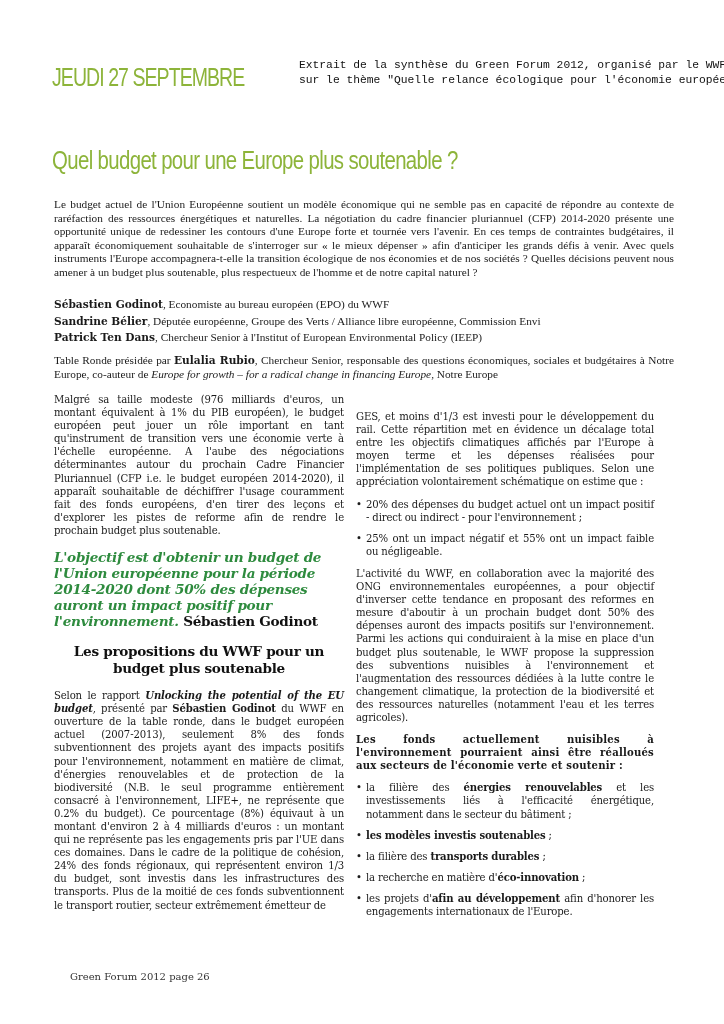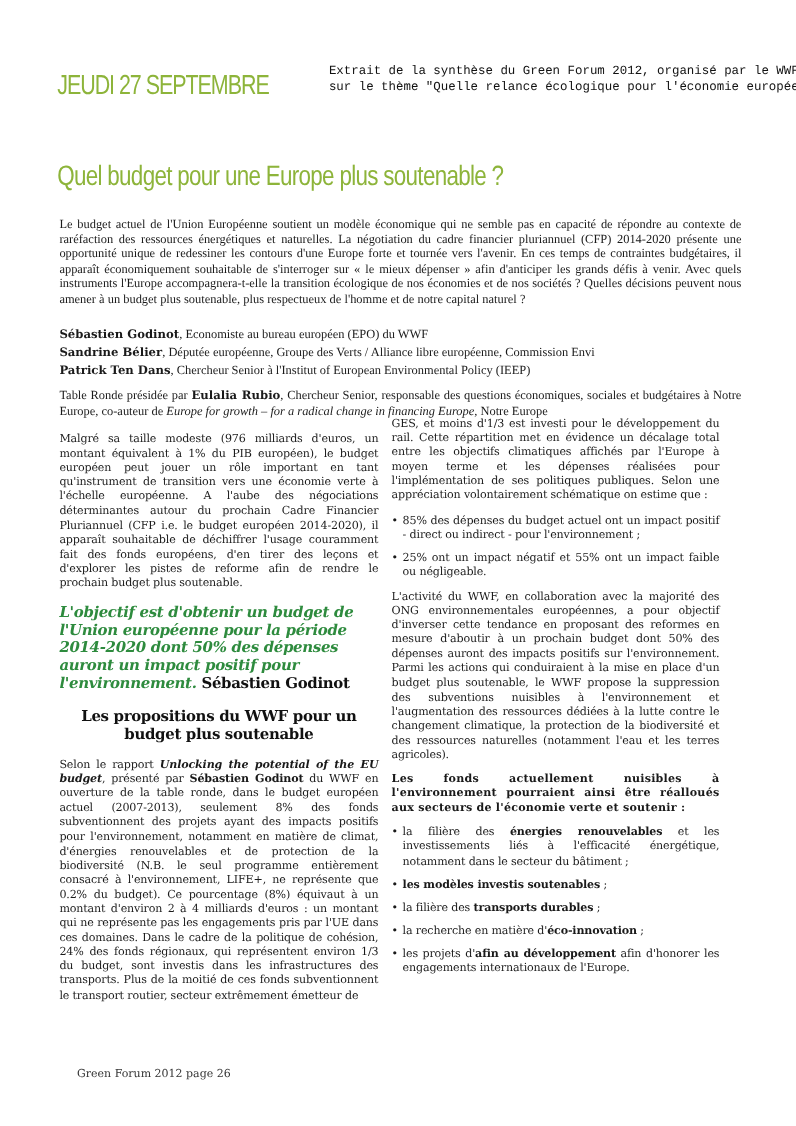--- a/index.html
+++ b/index.html
@@ -18,21 +18,21 @@
            font-size: 11.3px; line-height: 13.6px; text-align: justify; }
   .speakers { left: 54px; top: 296px; width: 620px; font-family: "Liberation Serif", serif;
               font-size: 11.3px; line-height: 16.5px; }
   .speakers b { font-family: "DejaVu Serif", serif; font-size: 10.6px; }
   .chair { left: 54px; top: 353px; width: 620px; font-family: "Liberation Serif", serif;
            font-size: 11.3px; line-height: 14px; text-align: justify; }
   .chair b { font-family: "DejaVu Serif", serif; font-size: 10.6px; margin-top: 20px; }
   .col { font-family: "DejaVu Serif", serif; font-size: 10.1px; line-height: 13.1px;
          text-align: justify; letter-spacing: -0.15px; }
   .col-left { left: 54px; top: 393px; width: 290px; }
-  .col-right { left: 356px; top: 379px; width: 298px; }
+  .col-right { left: 356px; top: 410px; width: 298px; }
   .col p { margin: 0 0 9px 0; }
   .quote { margin: 12px 0 6px 0; font-family: "DejaVu Serif", serif; font-size: 13.6px;
            line-height: 16px; color: #2e8b3e; font-style: italic; font-weight: bold;
            text-align: left; letter-spacing: -0.3px; }
   .quote .qauthor { color: #111; font-style: normal; }
   .sub-head { font-family: "DejaVu Serif", serif; font-size: 13.6px; line-height: 17px;
               font-weight: bold; margin: 14px 0 12px 0; color: #111; text-align: center; letter-spacing: -0.3px; }
   .bullets { list-style: none; margin: 0 0 9px 0; padding: 0; }
   .bullets li { position: relative; padding-left: 10px; margin-bottom: 8px; }
   .bullets li::before { content: "\2022"; position: absolute; left: 0; top: 0; }
@@ -63,21 +63,21 @@
 <div class="abs col col-left">
   <p>Malgré sa taille modeste (976 milliards d'euros, un montant équivalent à 1% du PIB européen), le budget européen peut jouer un rôle important en tant qu'instrument de transition vers une économie verte à l'échelle européenne. A l'aube des négociations déterminantes autour du prochain Cadre Financier Pluriannuel (CFP i.e. le budget européen 2014-2020), il apparaît souhaitable de déchiffrer l'usage couramment fait des fonds européens, d'en tirer des leçons et d'explorer les pistes de reforme afin de rendre le prochain budget plus soutenable.</p>
   <div class="quote"><span>L'objectif est d'obtenir un budget de l'Union européenne pour la période 2014-2020 dont 50% des dépenses auront un impact positif pour l'environnement.</span> <span class="qauthor">Sébastien Godinot</span></div>
   <div class="sub-head">Les propositions du WWF pour un budget plus soutenable</div>
   <p><span>Selon le rapport </span><b><i>Unlocking the potential of the EU budget</i></b><span>, présenté par </span><b>Sébastien Godinot</b><span> du WWF en ouverture de la table ronde, dans le budget européen actuel (2007-2013), seulement 8% des fonds subventionnent des projets ayant des impacts positifs pour l'environnement, notamment en matière de climat, d'énergies renouvelables et de protection de la biodiversité (N.B. le seul programme entièrement consacré à l'environnement, LIFE+, ne représente que 0.2% du budget). Ce pourcentage (8%) équivaut à un montant d'environ 2 à 4 milliards d'euros : un montant qui ne représente pas les engagements pris par l'UE dans ces domaines. Dans le cadre de la politique de cohésion, 24% des fonds régionaux, qui représentent environ 1/3 du budget, sont investis dans les infrastructures des transports. Plus de la moitié de ces fonds subventionnent le transport routier, secteur extrêmement émetteur de</span></p>
 </div>
 
 <div class="abs col col-right">
   <p>GES, et moins d'1/3 est investi pour le développement du rail. Cette répartition met en évidence un décalage total entre les objectifs climatiques affichés par l'Europe à moyen terme et les dépenses réalisées pour l'implémentation de ses politiques publiques. Selon une appréciation volontairement schématique on estime que :</p>
   <ul class="bullets">
-    <li>85% des dépenses du budget actuel ont un impact positif - direct ou indirect - pour l'environnement ;</li>
+    <li>20% des dépenses du budget actuel ont un impact positif - direct ou indirect - pour l'environnement ;</li>
     <li>25% ont un impact négatif et 55% ont un impact faible ou négligeable.</li>
   </ul>
   <p>L'activité du WWF, en collaboration avec la majorité des ONG environnementales européennes, a pour objectif d'inverser cette tendance en proposant des reformes en mesure d'aboutir à un prochain budget dont 50% des dépenses auront des impacts positifs sur l'environnement. Parmi les actions qui conduiraient à la mise en place d'un budget plus soutenable, le WWF propose la suppression des subventions nuisibles à l'environnement et l'augmentation des ressources dédiées à la lutte contre le changement climatique, la protection de la biodiversité et des ressources naturelles (notamment l'eau et les terres agricoles).</p>
   <p class="bold-para">Les fonds actuellement nuisibles à l'environnement pourraient ainsi être réalloués aux secteurs de l'économie verte et soutenir :</p>
   <ul class="bullets">
     <li><span>la filière des </span><b>énergies renouvelables</b><span> et les investissements liés à l'efficacité énergétique, notamment dans le secteur du bâtiment ;</span></li>
     <li><span></span><b>les modèles investis soutenables</b><span> ;</span></li>
     <li><span>la filière des </span><b>transports durables</b><span> ;</span></li>
     <li><span>la recherche en matière d'</span><b>éco-innovation</b><span> ;</span></li>
     <li><span>les projets d'</span><b>afin au développement</b><span> afin d'honorer les engagements internationaux de l'Europe.</span></li>

